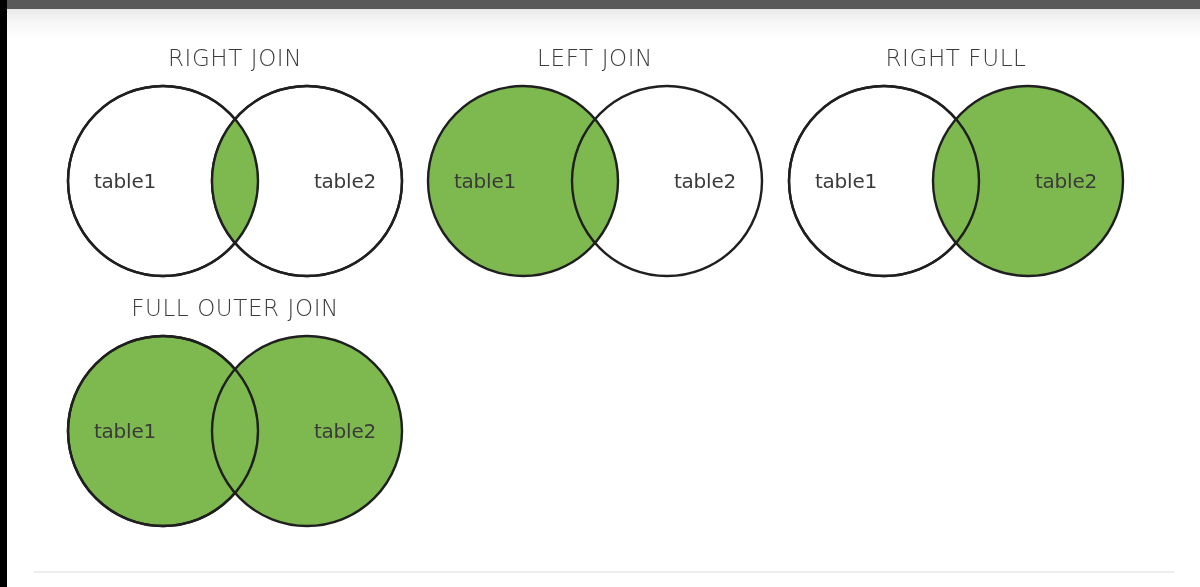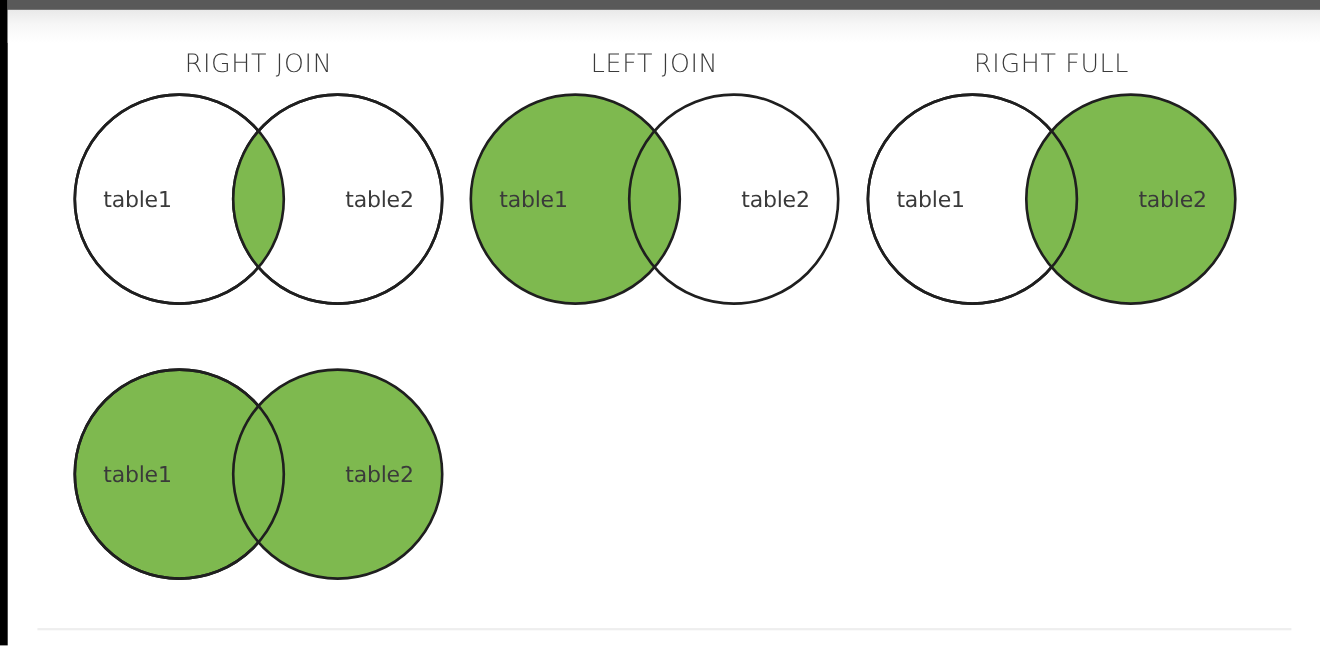--- a/index.html
+++ b/index.html
@@ -148,20 +148,21 @@
           <circle cx="98" cy="100" r="95" fill="#ffffff" stroke="#1f1f1f" stroke-width="2.4"></circle>
           <circle cx="242" cy="100" r="95" fill="#7eb94f" stroke="#1f1f1f" stroke-width="2.4"></circle>
           <circle cx="98" cy="100" r="95" fill="none" stroke="#1f1f1f" stroke-width="2.4"></circle>
           <text class="venn-label" x="60" y="107" text-anchor="middle">table1</text>
           <text class="venn-label" x="280" y="107" text-anchor="middle">table2</text>
         </svg>
       </div>
     </div>
 
     <div class="join-group" style="left:65px; top:295px; width:340px; height:250px;">
+      <div class="join-title">FULL OUTER JOIN</div>
       <div class="venn">
         <svg width="340" height="200" viewBox="0 0 340 200" xmlns="http://www.w3.org/2000/svg">
           <circle cx="98" cy="100" r="95" fill="#7eb94f" stroke="#1f1f1f" stroke-width="2.4"></circle>
           <circle cx="242" cy="100" r="95" fill="#7eb94f" stroke="#1f1f1f" stroke-width="2.4"></circle>
           <circle cx="98" cy="100" r="95" fill="none" stroke="#1f1f1f" stroke-width="2.4"></circle>
           <text class="venn-label" x="60" y="107" text-anchor="middle">table1</text>
           <text class="venn-label" x="280" y="107" text-anchor="middle">table2</text>
         </svg>
       </div>
     </div>

